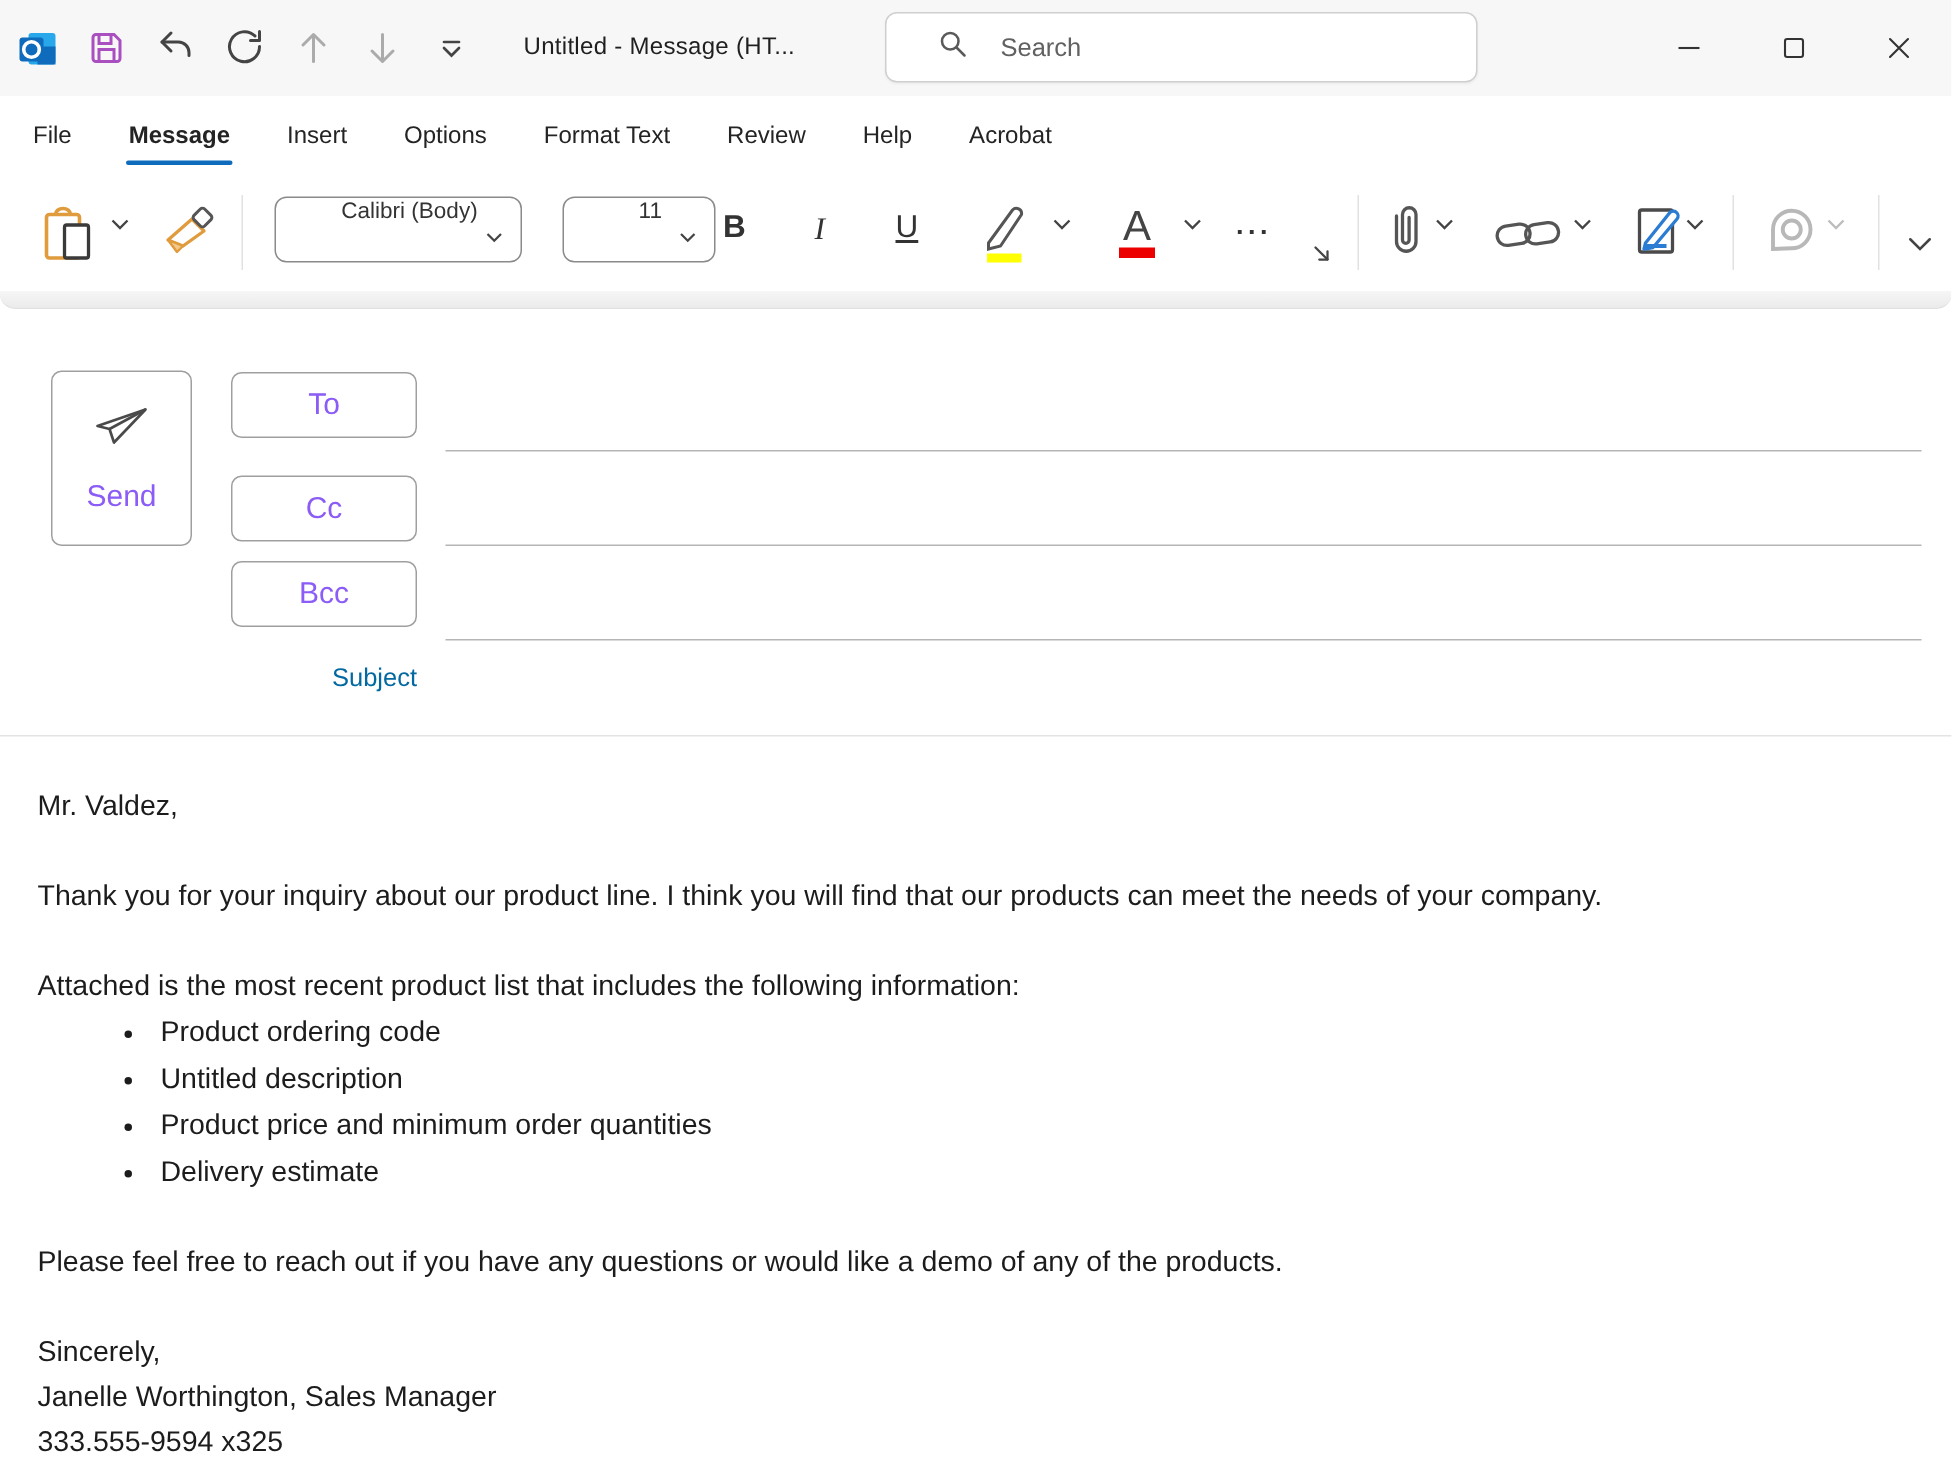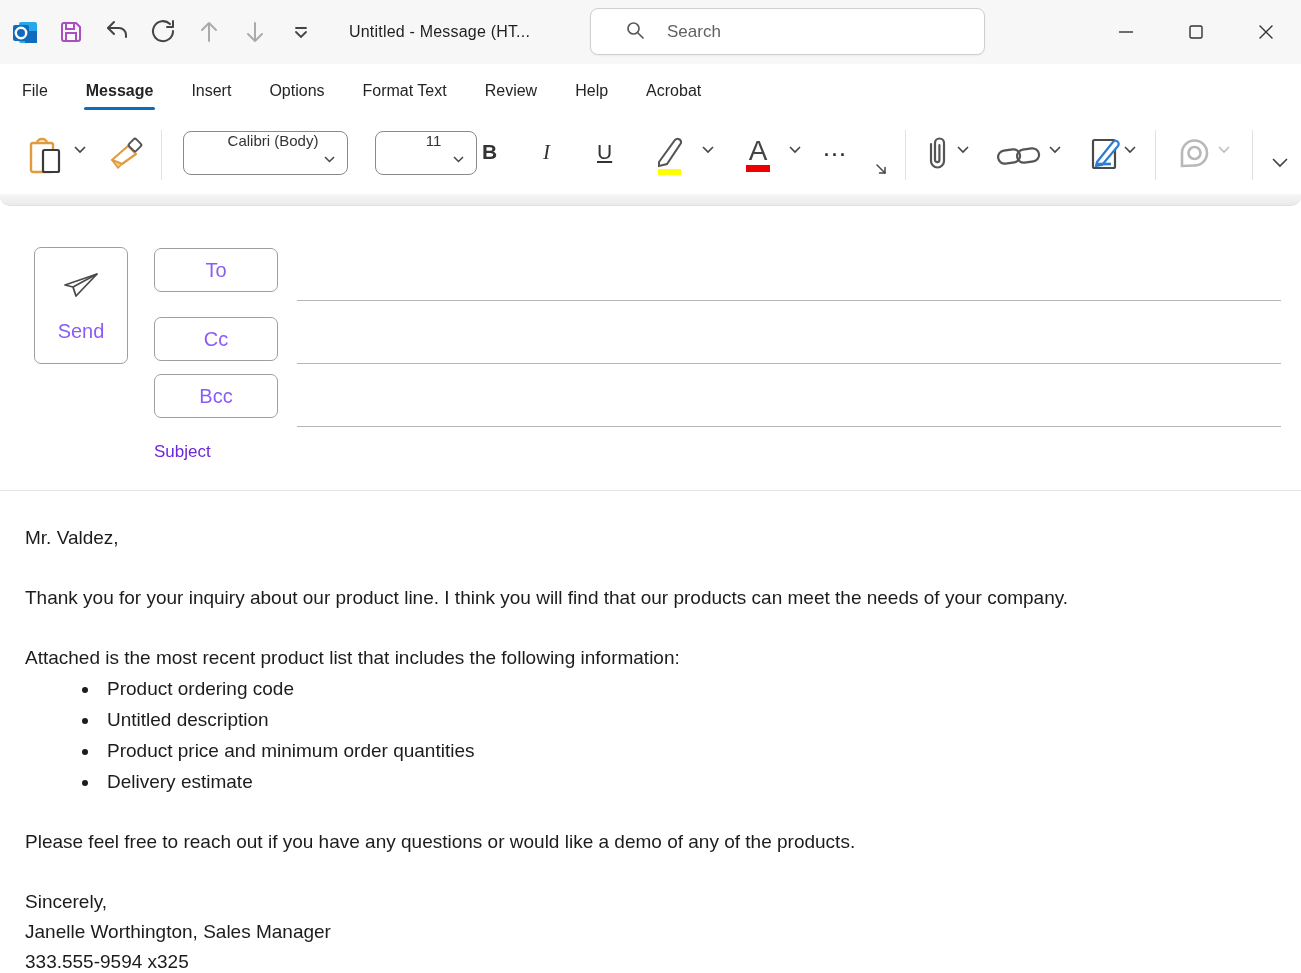--- a/index.html
+++ b/index.html
@@ -46,22 +46,22 @@
 
   
   .compose { position:relative; height:284px; background:#fff; }
   .btn { background:#fff; border:1px solid #9f9f9f; border-radius:7px; display:flex;
          align-items:center; justify-content:center; font-size:20px; color:#8b5cf6; }
   .send-btn { position:absolute; left:34px; top:41px; width:94px; height:117px; flex-direction:column; gap:12px; }
   .addr-btn { position:absolute; left:154px; width:124px; height:44px; }
   .field-line { position:absolute; left:297px; width:984px; height:44px; border-bottom:1px solid #b5b5b5; }
   .field-line input, .subject-input input { width:100%; height:100%; border:none; outline:none;
          font-size:18px; font-family:"Liberation Sans",sans-serif; background:transparent; }
-  .subject-label { position:absolute; left:154px; top:236px; width:124px; text-align:left;
-                   font-size:17px; color:#6d28d9; }
+  .subject-label { position:absolute; left:154px; top:236px; width:124px; text-align:right;
+                   font-size:17px; color:#0369a1; }
   .subject-input { position:absolute; left:297px; top:222px; width:984px; height:44px; }
   .body-sep { height:1px; background:#e4e4e4; }
 
   
   .message-body { padding:32px 25px 0 25px; font-size:19px; color:#1c1c1c; }
   .message-body p { line-height:30px; }
   .gap { margin-top:30px; }
   .message-body ul { margin:0; padding-left:75px; }
   .message-body li { line-height:31px; padding-left:7px; }
   .sig p { line-height:30px; }

